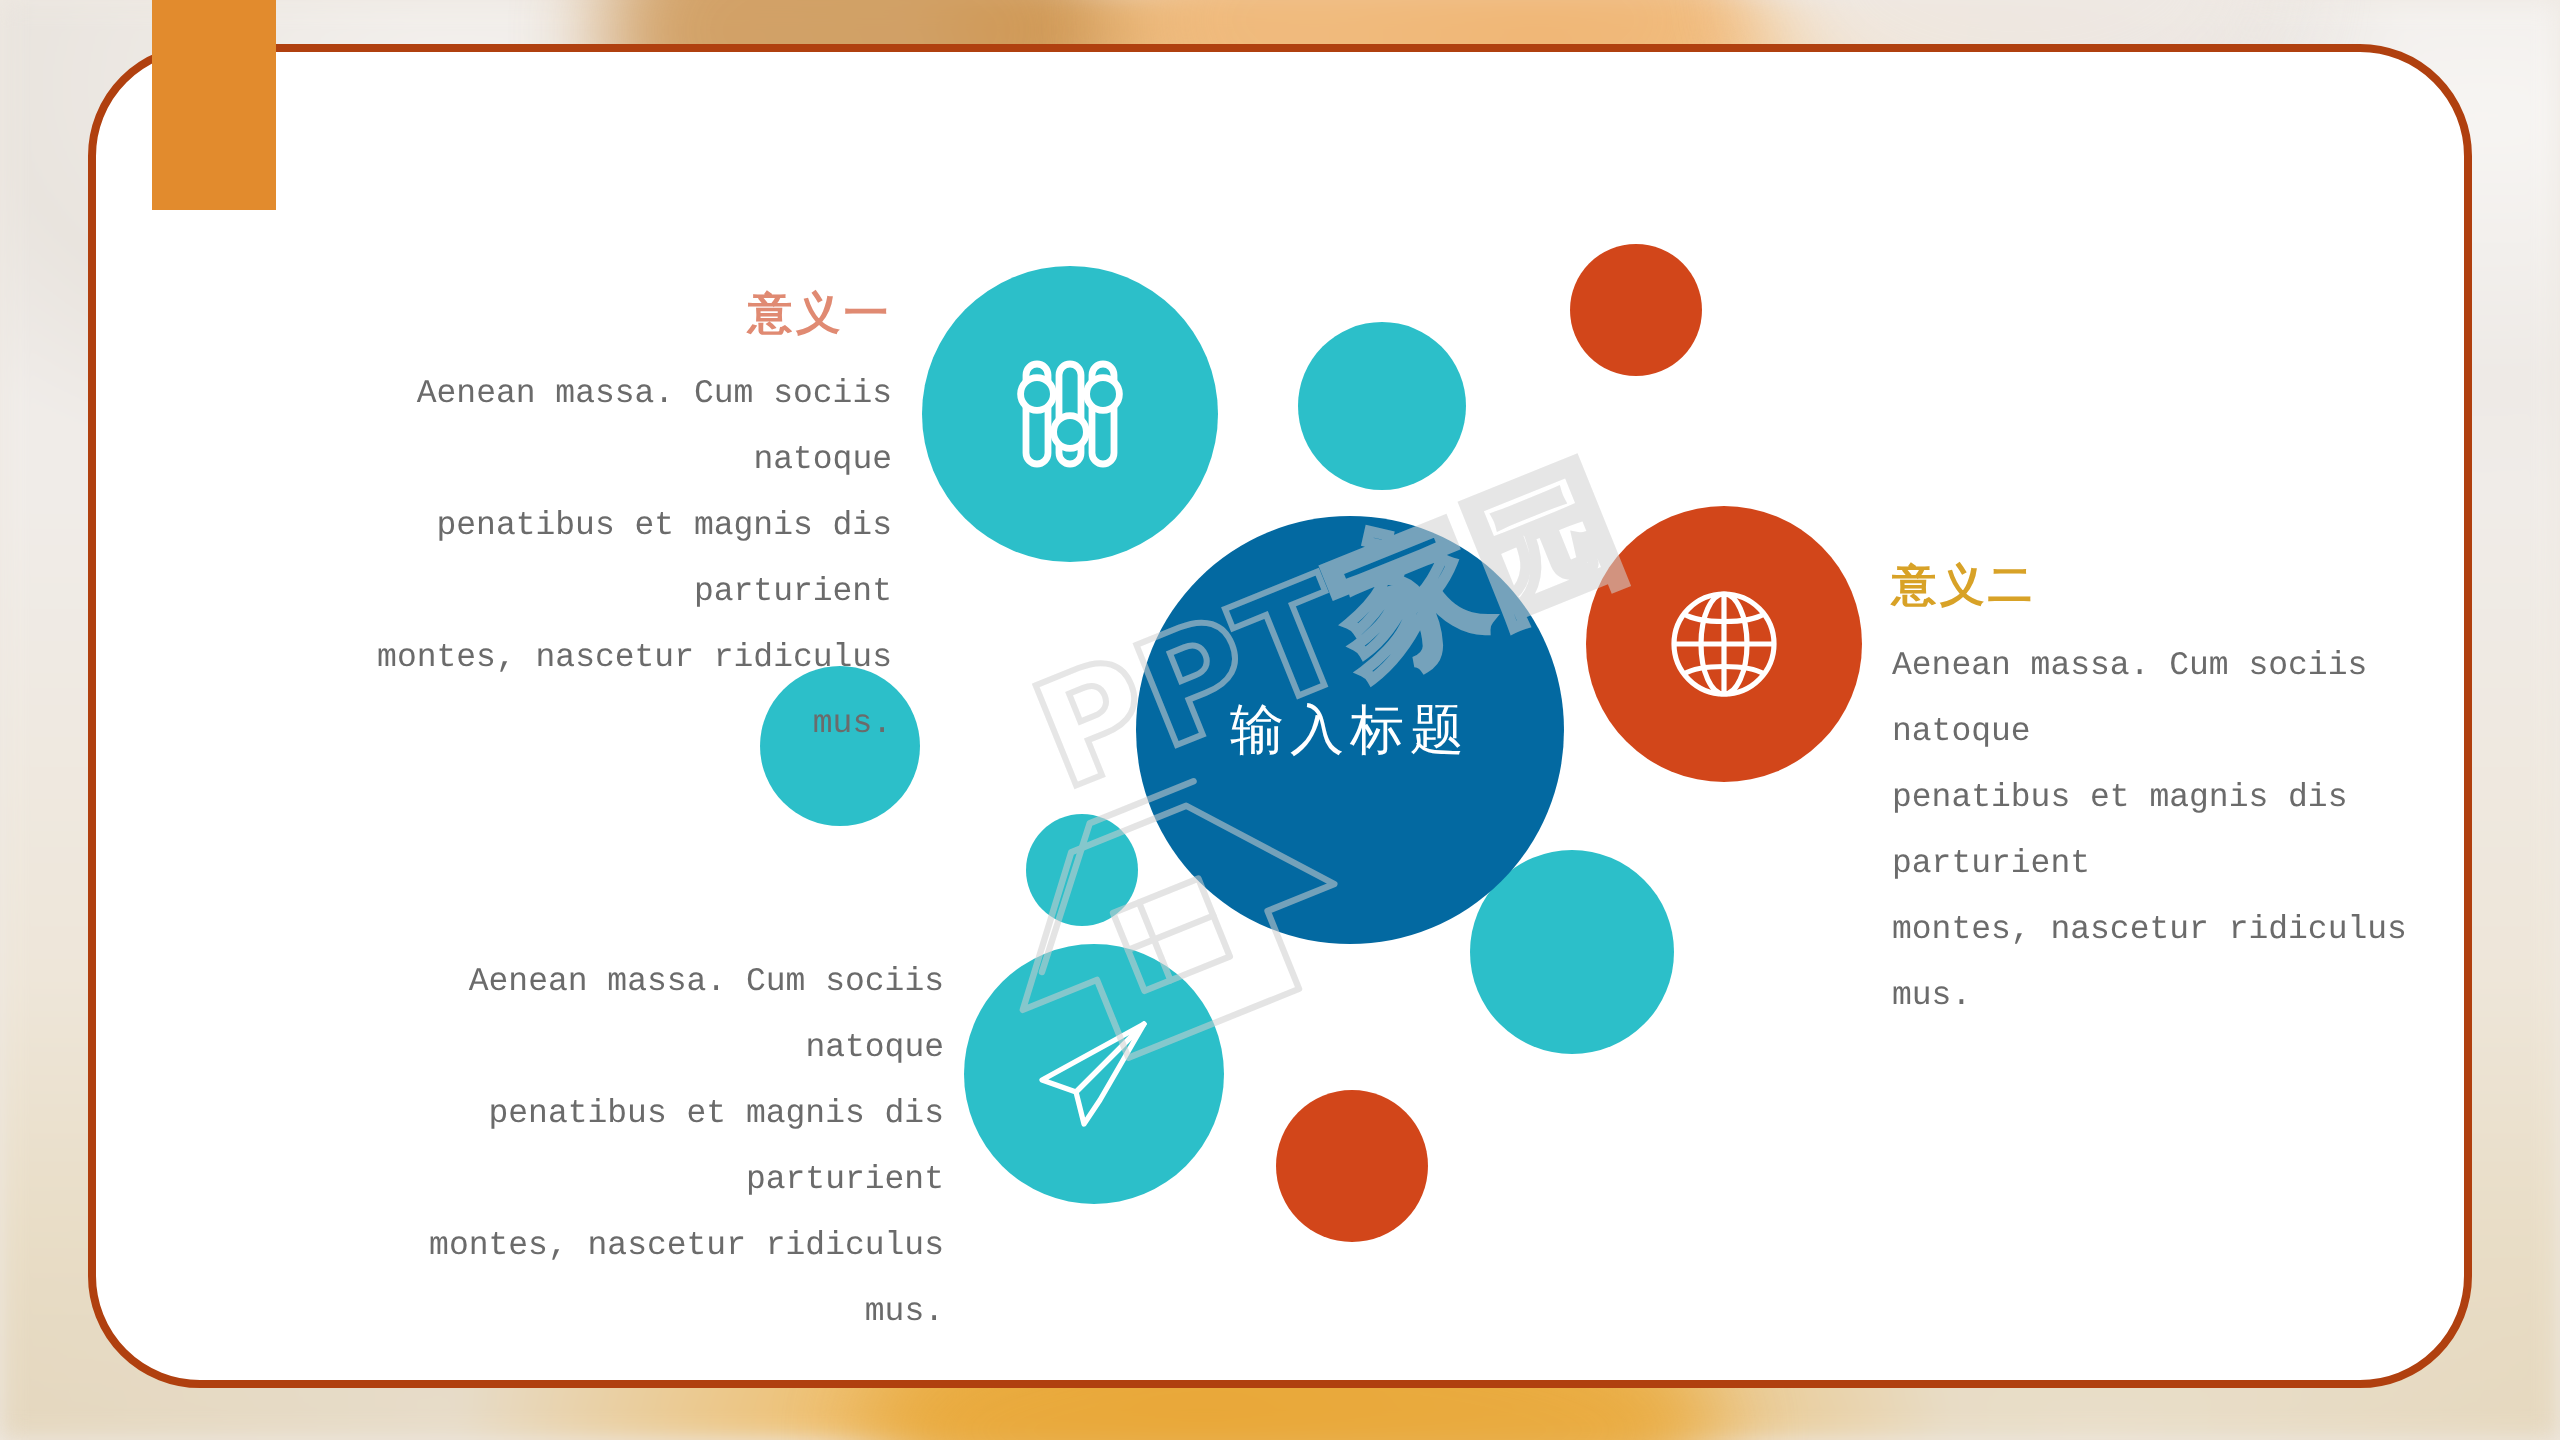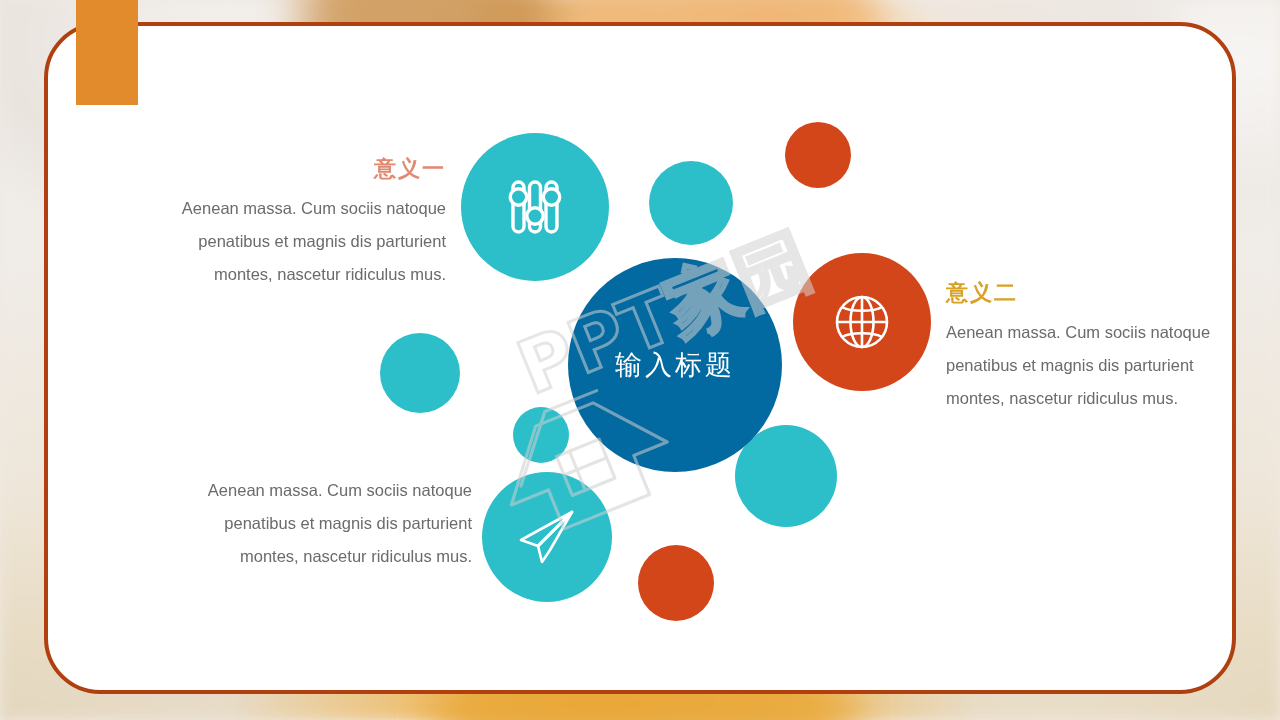--- a/index.html
+++ b/index.html
@@ -124,21 +124,21 @@
     font-weight: bold;
     letter-spacing: 2px;
     font-family: "DejaVu Sans", "Liberation Sans", sans-serif;
     margin-bottom: 8px;
     white-space: nowrap;
   }
   .block-body {
     font-size: 16.5px;
     line-height: 2.0;
     color: #6b6b6b;
-    font-family: Liberation Sans, sans-serif;
+    font-family: Liberation Mono, monospace;
   }
   .align-right { text-align: right; }
   .align-left  { text-align: left; }
 
   
   #watermark {
     position: absolute;
     left: 452px;
     top: 236px;
     width: 360px;
@@ -226,21 +226,21 @@
           <path d="M22 38 L56 4"></path>
         </g>
       </svg>
     </span>
   </div>
 
   <div id="hub">
     <span id="hub-label">输入标题</span>
   </div>
 
-  <div class="block align-right" style="left:150px;top:142px;width:296px;margin-top:12px;">
+  <div class="block align-right" style="left:150px;top:142px;width:296px;">
     <div class="block-heading" style="color:#e08a72;">意义一</div>
     <div class="block-body">
       <div>Aenean massa. Cum sociis natoque</div>
       <div>penatibus et magnis dis parturient</div>
       <div>montes, nascetur ridiculus mus.</div>
     </div>
   </div>
 
   <div class="block align-left" style="left:946px;top:278px;width:300px;">
     <div class="block-heading" style="color:#d8a227;">意义二</div>

